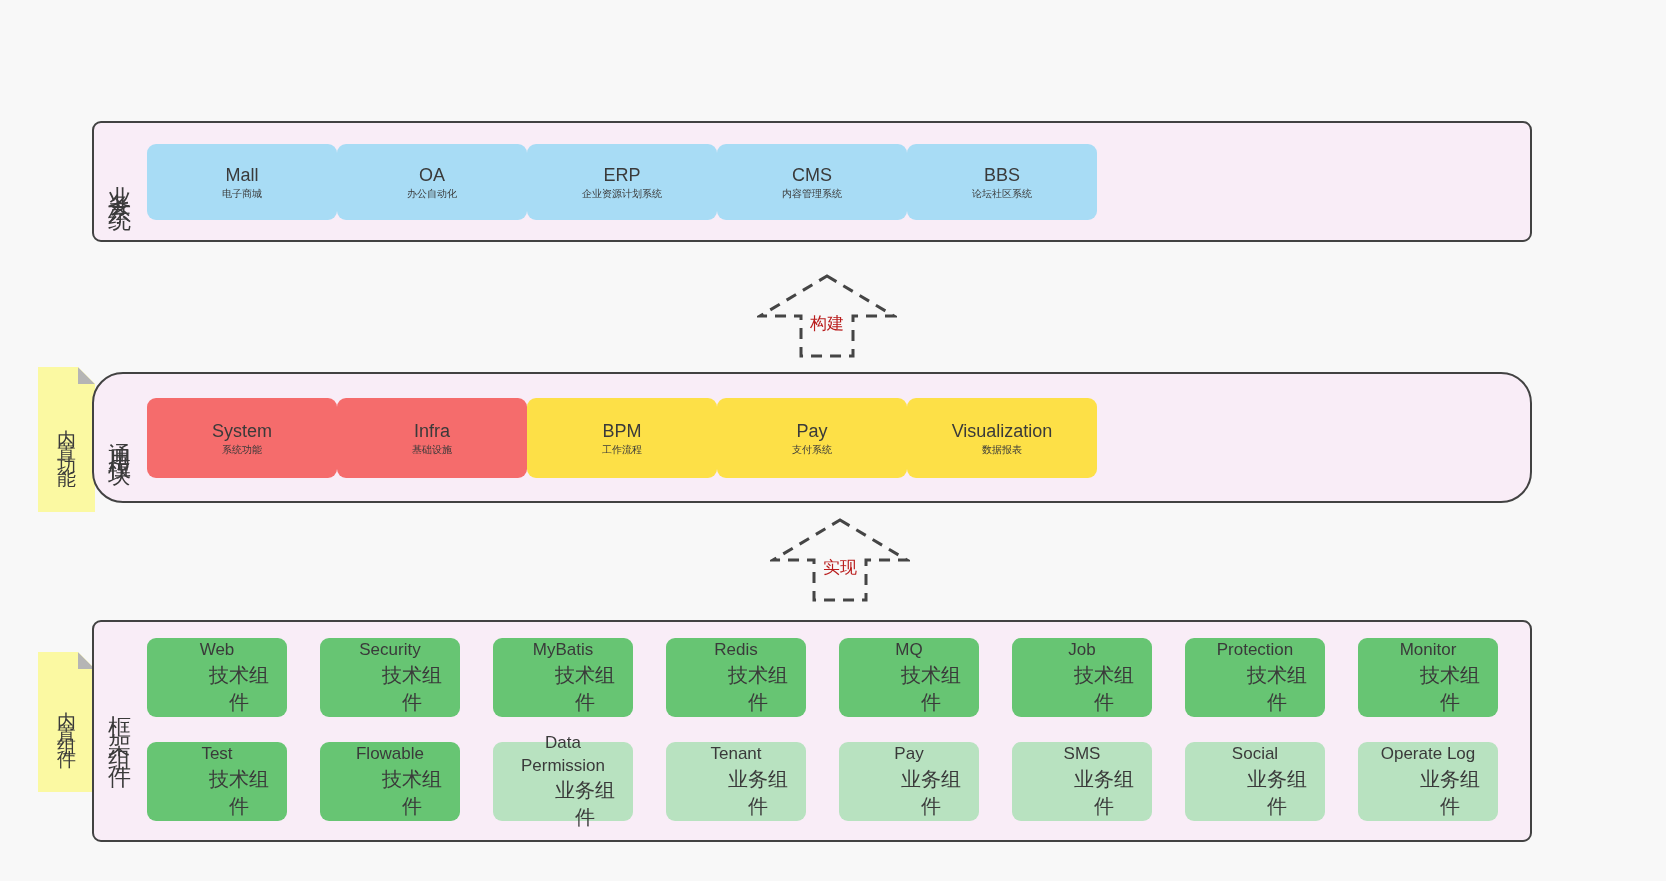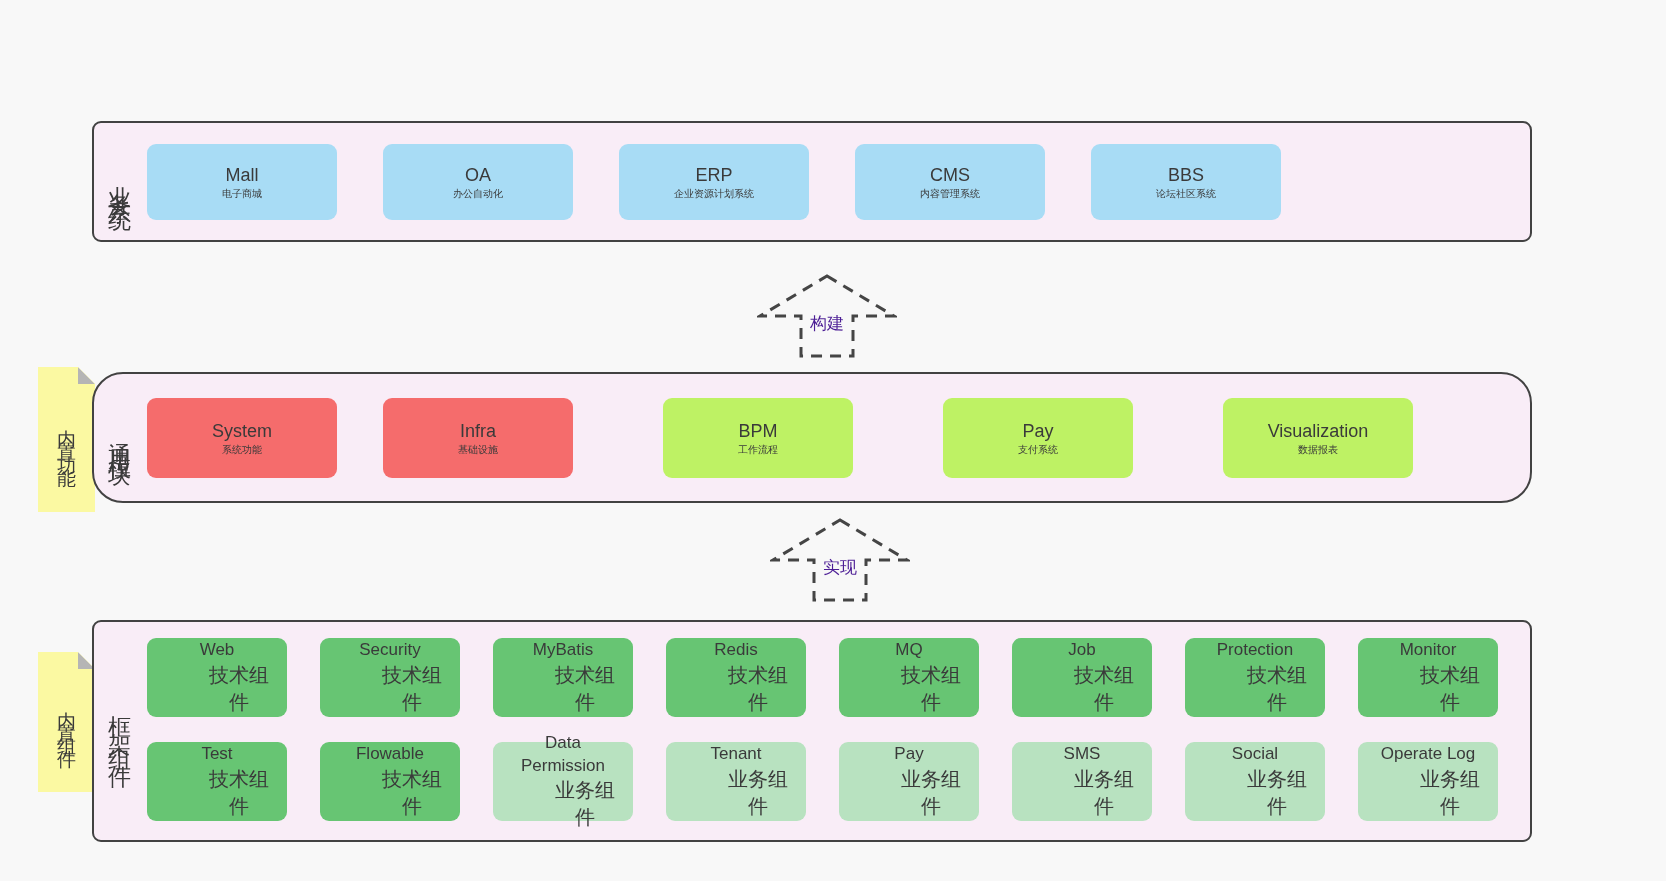--- a/index.html
+++ b/index.html
@@ -12,31 +12,31 @@
   #panel-business{top:121px;height:121px;}
   #panel-modules{top:372px;height:131px;border-radius:31px;}
   #panel-framework{top:620px;height:222px;}
 
   .v-label{position:absolute;left:11px;top:50%;transform:translateY(-50%);
            writing-mode:vertical-rl;text-orientation:upright;font-size:23px;
            letter-spacing:7px;color:#3a3a3a;white-space:nowrap;}
   #panel-framework .v-label{letter-spacing:17px;}
 
   
-  .box-row{position:absolute;left:53px;top:0;bottom:0;display:flex;align-items:center;gap:46px;}
+  .box-row{position:absolute;left:53px;top:0;bottom:0;display:flex;align-items:center;}
   .box{width:190px;height:80px;border-radius:9px;display:flex;flex-direction:column;
        justify-content:center;align-items:center;box-sizing:border-box;padding:0 10px;
        text-align:center;line-height:1.35;}
   #panel-business .box{height:76px;}
   .box-title{font-size:18px;}
   .box-sub{font-size:10px;}
 
   .b{background:#a8dcf5;}
   .r{background:#f56c6c;}
-  .p{background:#bef264;margin-left:44px;}
+  .p{background:#fde047;}
   .g{background:#67c573;}
   .gl{background:#b8e2c0;}
 
   
   .fw-row{position:absolute;left:53px;display:flex;gap:33px;}
   #fw-row-1{top:16px;}
   #fw-row-2{top:120px;}
   .fw-row .box{width:140px;height:79px;padding:0 13px;}
   .fw-row .box-title{font-size:17px;}
   .fw-row .box-sub{font-size:20px;margin-left:44px;}
@@ -51,21 +51,21 @@
           letter-spacing:13px;color:#3a3a3a;white-space:nowrap;}
   #sticky-features{top:367px;height:145px;}
   #sticky-components{top:652px;height:140px;}
 
   
   .arrow{position:absolute;width:140px;height:88px;z-index:1;}
   #arrow-build{left:757px;top:272px;}
   #arrow-implement{left:770px;top:516px;text-align:right;}
   .arrow svg{display:block;}
   .arrow-label{position:absolute;left:50%;top:40px;transform:translateX(-50%);
-          font-size:17px;color:#4c1d95;background:#f8f8f8;padding:0 2px;white-space:nowrap;}
+          font-size:17px;color:#b91c1c;background:#f8f8f8;padding:0 2px;white-space:nowrap;}
 </style>
 </head>
 <body>
 
 <div class="canvas">
 
   <div class="sticky" id="sticky-features">
     <span class="fold"></span>
     <span class="sticky-text">内置功能</span>
   </div>

